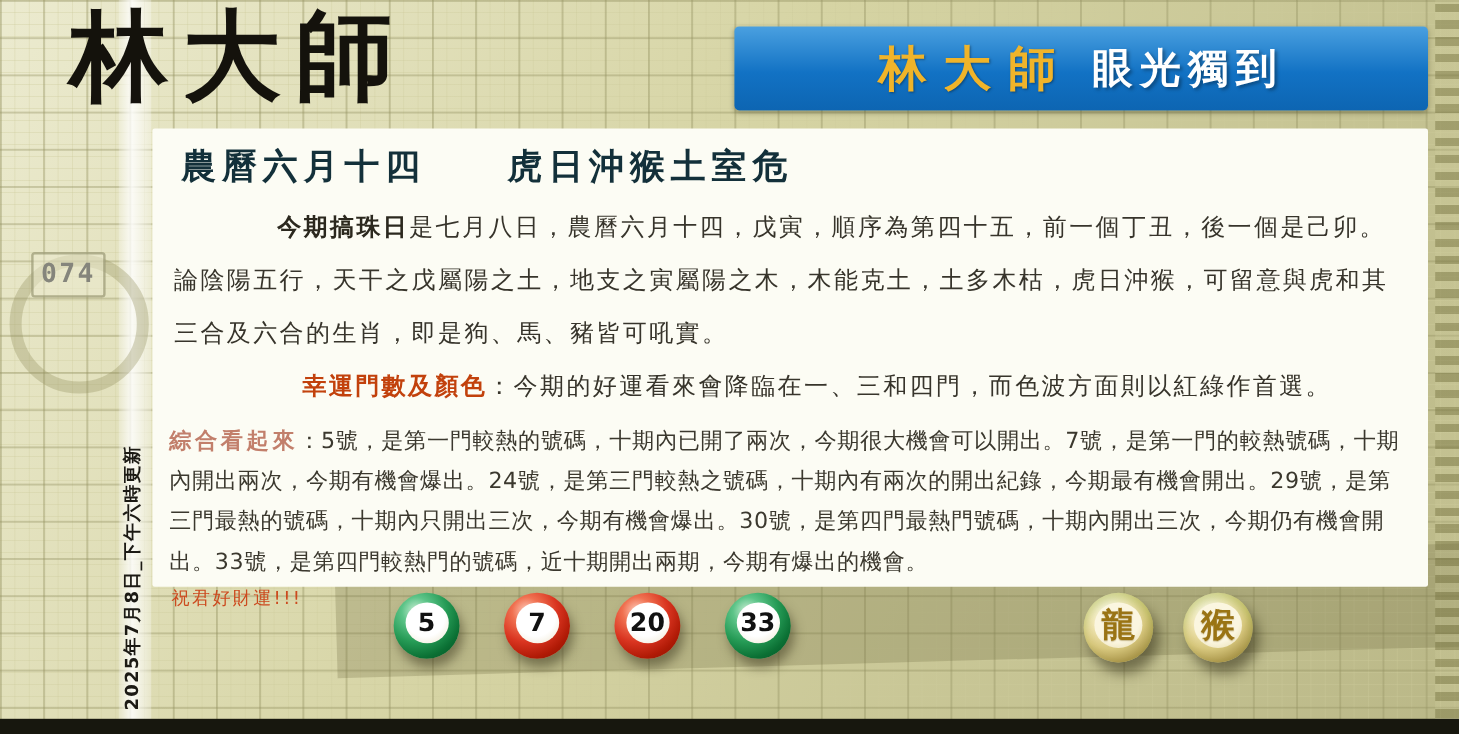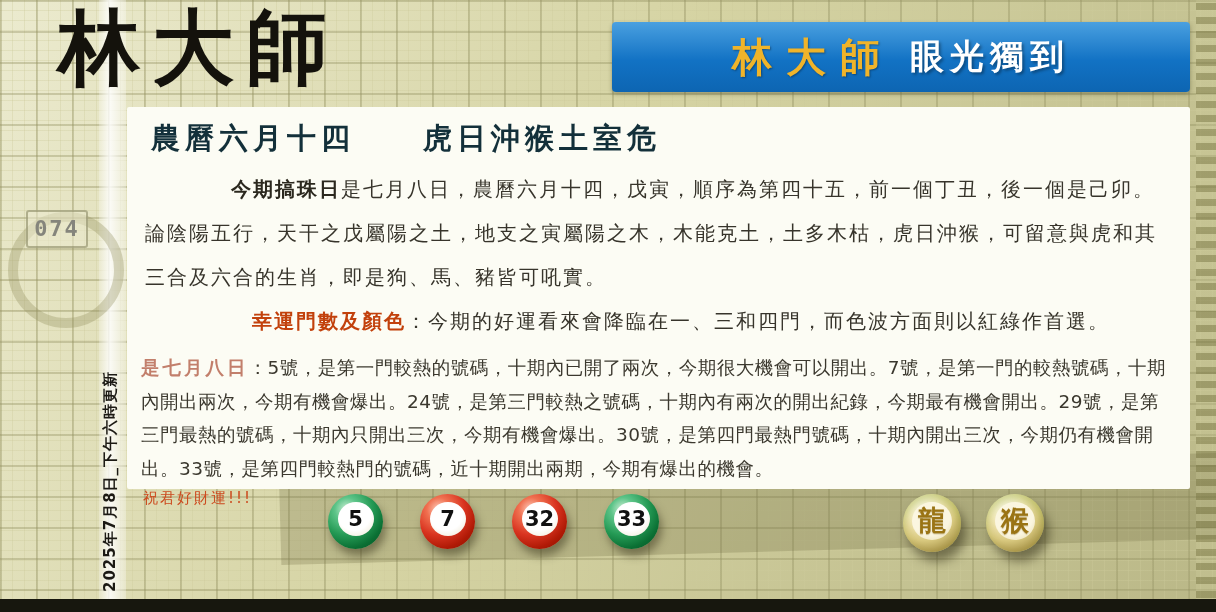--- a/index.html
+++ b/index.html
@@ -107,38 +107,38 @@
     <span class="banner-slogan">眼光獨到</span>
   </div>
 
   <div class="issue-box">074</div>
   <div class="update-note">2025年7月8日_下午六時更新</div>
 
   <div class="panel">
     <h1 class="headline">農曆六月十四　　虎日沖猴土室危</h1>
     <p class="para1"><span class="lead">今期搞珠日</span><span>是七月八日，農曆六月十四，戊寅，順序為第四十五，前一個丁丑，後一個是己卯。論陰陽五行，天干之戊屬陽之土，地支之寅屬陽之木，木能克土，土多木枯，虎日沖猴，可留意與虎和其三合及六合的生肖，即是狗、馬、豬皆可吼實。</span></p>
     <p class="lucky"><span class="lucky-label">幸運門數及顏色</span><span>：今期的好運看來會降臨在一、三和四門，而色波方面則以紅綠作首選。</span></p>
-    <p class="analysis"><span class="analysis-label">是七月八日</span><span>：5號，是第一門較熱的號碼，十期內已開了兩次，今期很大機會可以開出。7號，是第一門的較熱號碼，十期內開出兩次，今期有機會爆出。24號，是第三門較熱之號碼，十期內有兩次的開出紀錄，今期最有機會開出。29號，是第三門最熱的號碼，十期內只開出三次，今期有機會爆出。30號，是第四門最熱門號碼，十期內開出三次，今期仍有機會開出。33號，是第四門較熱門的號碼，近十期開出兩期，今期有爆出的機會。</span></p>
+    <p class="analysis"><span class="analysis-label">綜合看起來</span><span>：5號，是第一門較熱的號碼，十期內已開了兩次，今期很大機會可以開出。7號，是第一門的較熱號碼，十期內開出兩次，今期有機會爆出。24號，是第三門較熱之號碼，十期內有兩次的開出紀錄，今期最有機會開出。29號，是第三門最熱的號碼，十期內只開出三次，今期有機會爆出。30號，是第四門最熱門號碼，十期內開出三次，今期仍有機會開出。33號，是第四門較熱門的號碼，近十期開出兩期，今期有爆出的機會。</span></p>
     <p class="wish">祝君好財運!!!</p>
   </div>
 
   <div class="balls">
       <div class="ball green">
         <span class="ball-face">
           <span class="ball-num">5</span>
         </span>
       </div>
       <div class="ball red">
         <span class="ball-face">
           <span class="ball-num">7</span>
         </span>
       </div>
       <div class="ball red">
         <span class="ball-face">
-          <span class="ball-num">32</span>
+          <span class="ball-num">20</span>
         </span>
       </div>
       <div class="ball green">
         <span class="ball-face">
           <span class="ball-num">33</span>
         </span>
       </div>
     </div>
   <div class="zballs">
       <div class="zball">

